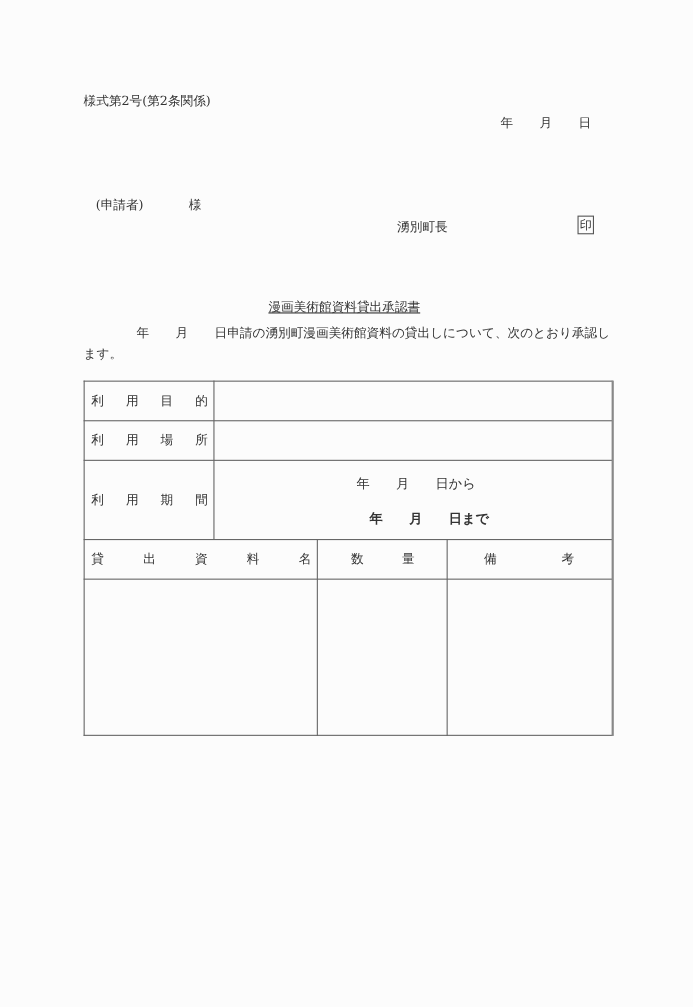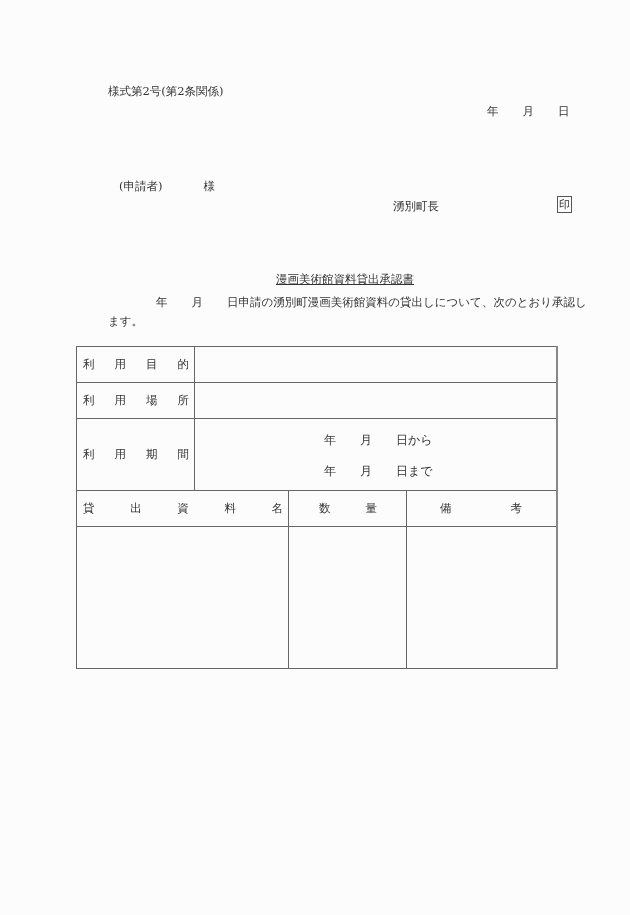--- a/index.html
+++ b/index.html
@@ -4,21 +4,21 @@
   <style>
     html, body { margin: 0; padding: 0; }
     body {
       width: 630px; height: 915px;
       background: #fcfcfc;
       font-family: "DejaVu Serif", "Liberation Serif", serif;
       color: #333;
       position: relative;
       overflow: hidden;
     }
-    .abs { position: absolute; white-space: nowrap; margin-left: 32px; }
+    .abs { position: absolute; white-space: nowrap; }
     .t { font-size: 11.5px; line-height: 14px; }
     .form-number { left: 76px; top: 84px; }
     .date-line { left: 455px; top: 104px; text-align: center; }
     .date-line span { display: inline-block; }
     .applicant { left: 87px; top: 179px; }
     .applicant .sama { display: inline-block; margin-left: 41px; }
     .mayor { left: 361px; top: 199px; }
     .seal {
       left: 525px; top: 196px;
       width: 13px; height: 15px;
@@ -95,21 +95,21 @@
   <div class="cell-label" style="left:7px;top:101px;width:106px;">
     <span>利</span>
       <span>用</span>
       <span>期</span>
       <span>間</span>
   </div>
 
   <div class="period-line" style="left:248px;top:86px;">
     <span>年</span><span class="gap" style="width:24px"></span><span>月</span><span class="gap" style="width:24px"></span><span>日から</span>
   </div>
-  <div class="period-line" style="left:248px;top:117px;">
+  <div class="period-line" style="left:260px;top:117px;font-weight:bold;">
     <span>年</span><span class="gap" style="width:24px"></span><span>月</span><span class="gap" style="width:24px"></span><span>日まで</span>
   </div>
 
   <div class="cell-label" style="left:7px;top:155px;width:200px;">
     <span>貸</span>
       <span>出</span>
       <span>資</span>
       <span>料</span>
       <span>名</span>
   </div>

